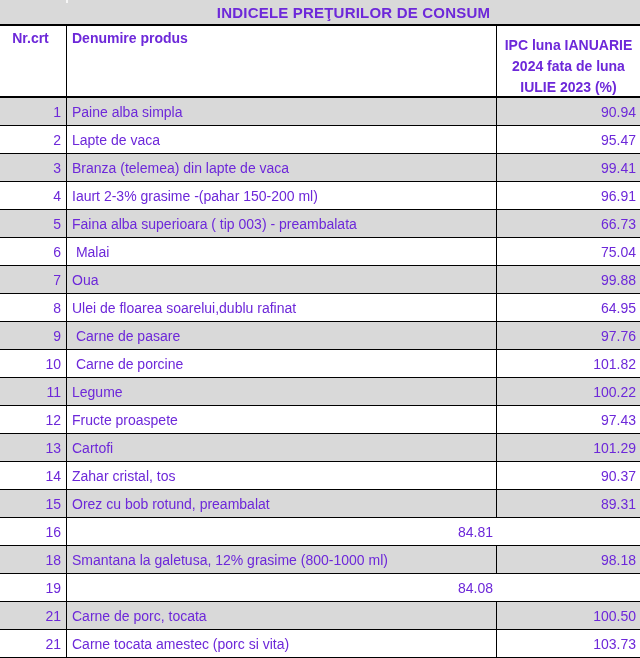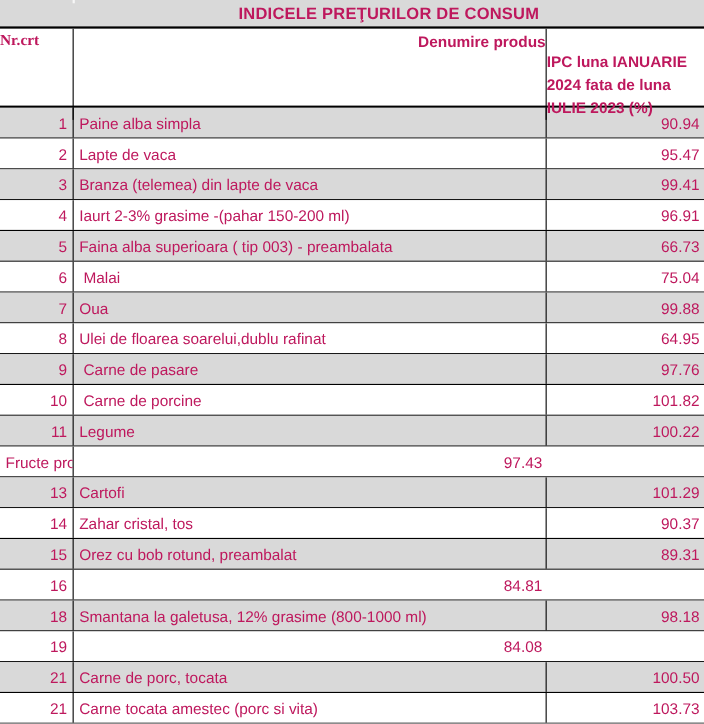--- a/index.html
+++ b/index.html
@@ -1,20 +1,20 @@
 <!DOCTYPE html>
 <html><head>
 <meta charset="utf-8">
 <style>
   html,body{margin:0;padding:0;background:#ffffff;}
   .sheet{
     width:640px;height:658px;
     background:#ffffff;
     font-family:"Liberation Sans",sans-serif;
-    color:#be185d;
+    color:#6d28d9;
     position:relative;
     overflow:hidden;
     box-sizing:border-box;
   }
   
   .title-band{
     height:26px;
     background:#d9d9d9;
     border-bottom:2px solid #000;
     box-sizing:border-box;
@@ -41,32 +41,30 @@
     display:grid;
     grid-template-columns:67px 430px 143px;
     height:72px;
     box-sizing:border-box;
     border-bottom:2px solid #000;
     background:#ffffff;
   }
   .hc{box-sizing:border-box;font-weight:bold;font-size:14px;}
   .hc-nr{
     border-right:1.5px solid #000;
-    text-align:left;
+    text-align:center;
     padding:4px 5px 0 0;
-    font-family:Liberation Serif, serif;
   }
   .hc-product{
     border-right:1.5px solid #000;
     padding:4px 0 0 5px;
-    text-align:right;
   }
   .hc-ipc{
-    text-align:left;
-    padding-top:20px;
+    text-align:center;
+    padding-top:9px;
     line-height:21px;
   }
   
   .tbody{display:block;}
   .trow{
     display:grid;
     grid-template-columns:67px 430px 143px;
     height:28px;
     box-sizing:border-box;
     border-bottom:1.5px solid #000;
@@ -165,20 +163,21 @@
         <div class="td td-nr">10</div>
         <div class="td td-product"> Carne de porcine</div>
         <div class="td td-value">101.82</div>
       </div>
       <div class="trow shaded">
         <div class="td td-nr">11</div>
         <div class="td td-product">Legume</div>
         <div class="td td-value">100.22</div>
       </div>
       <div class="trow">
+        <div class="td td-nr">12</div>
         <div class="td td-product">Fructe proaspete</div>
         <div class="td td-value">97.43</div>
       </div>
       <div class="trow shaded">
         <div class="td td-nr">13</div>
         <div class="td td-product">Cartofi</div>
         <div class="td td-value">101.29</div>
       </div>
       <div class="trow">
         <div class="td td-nr">14</div>

